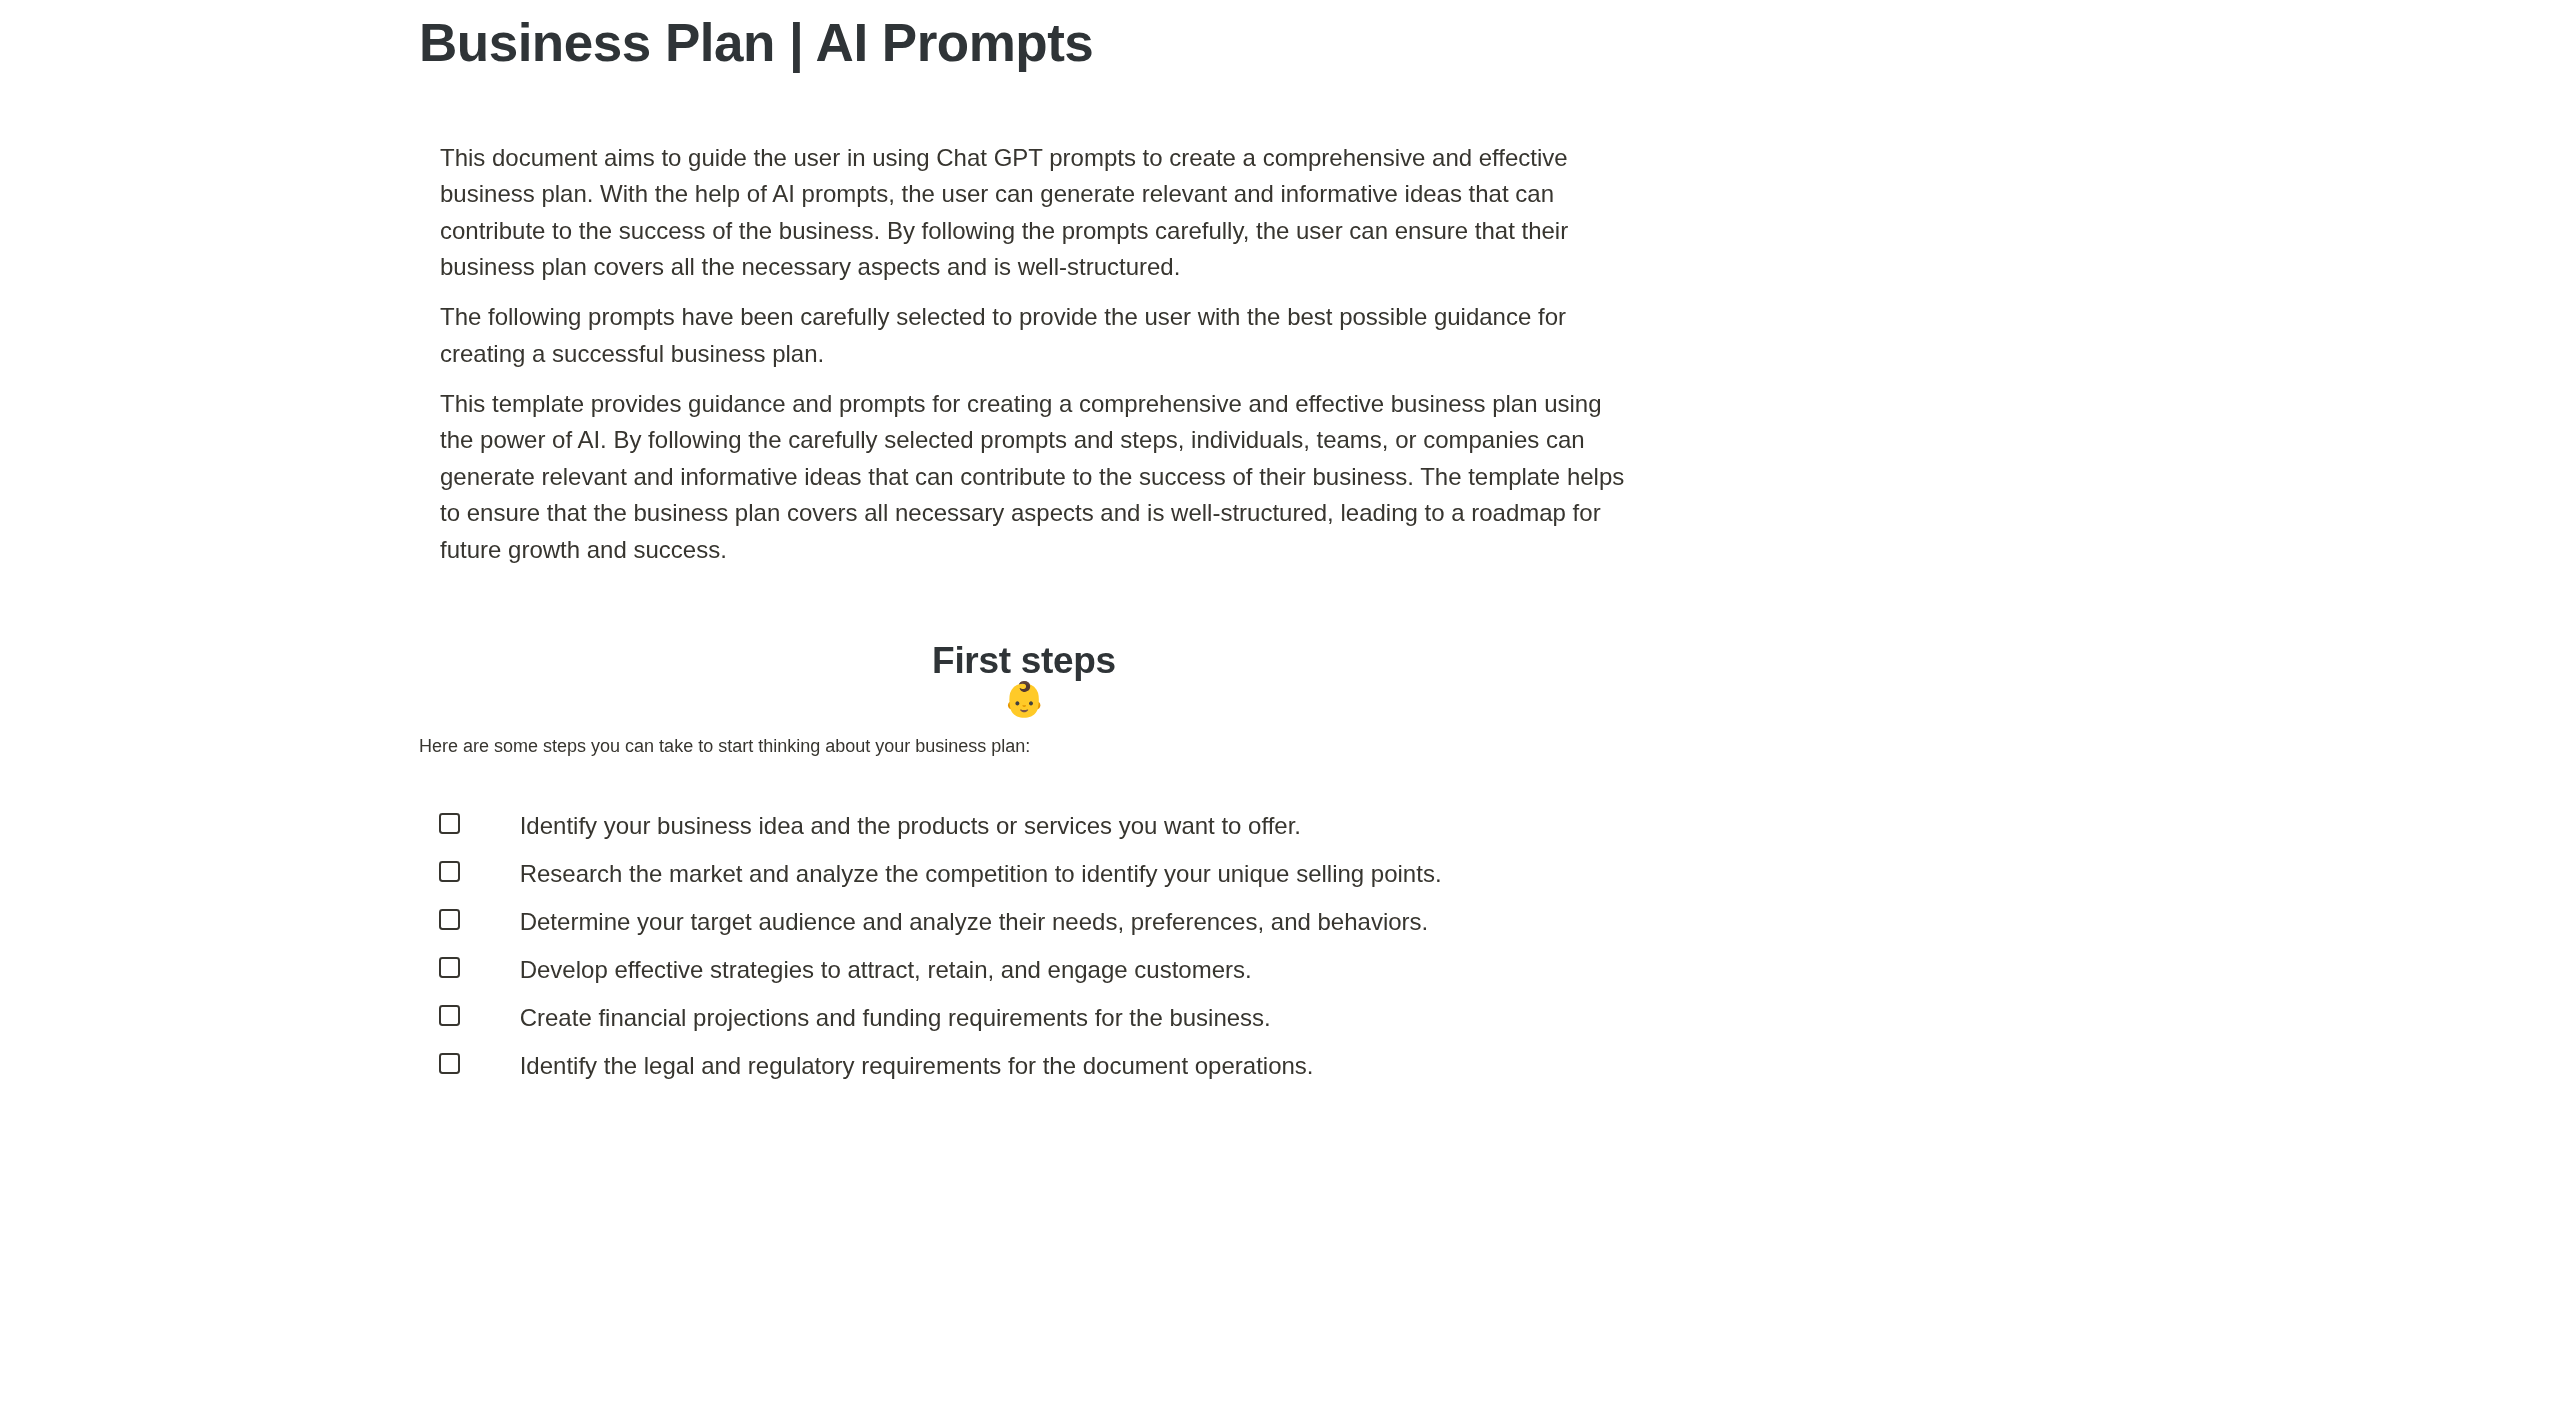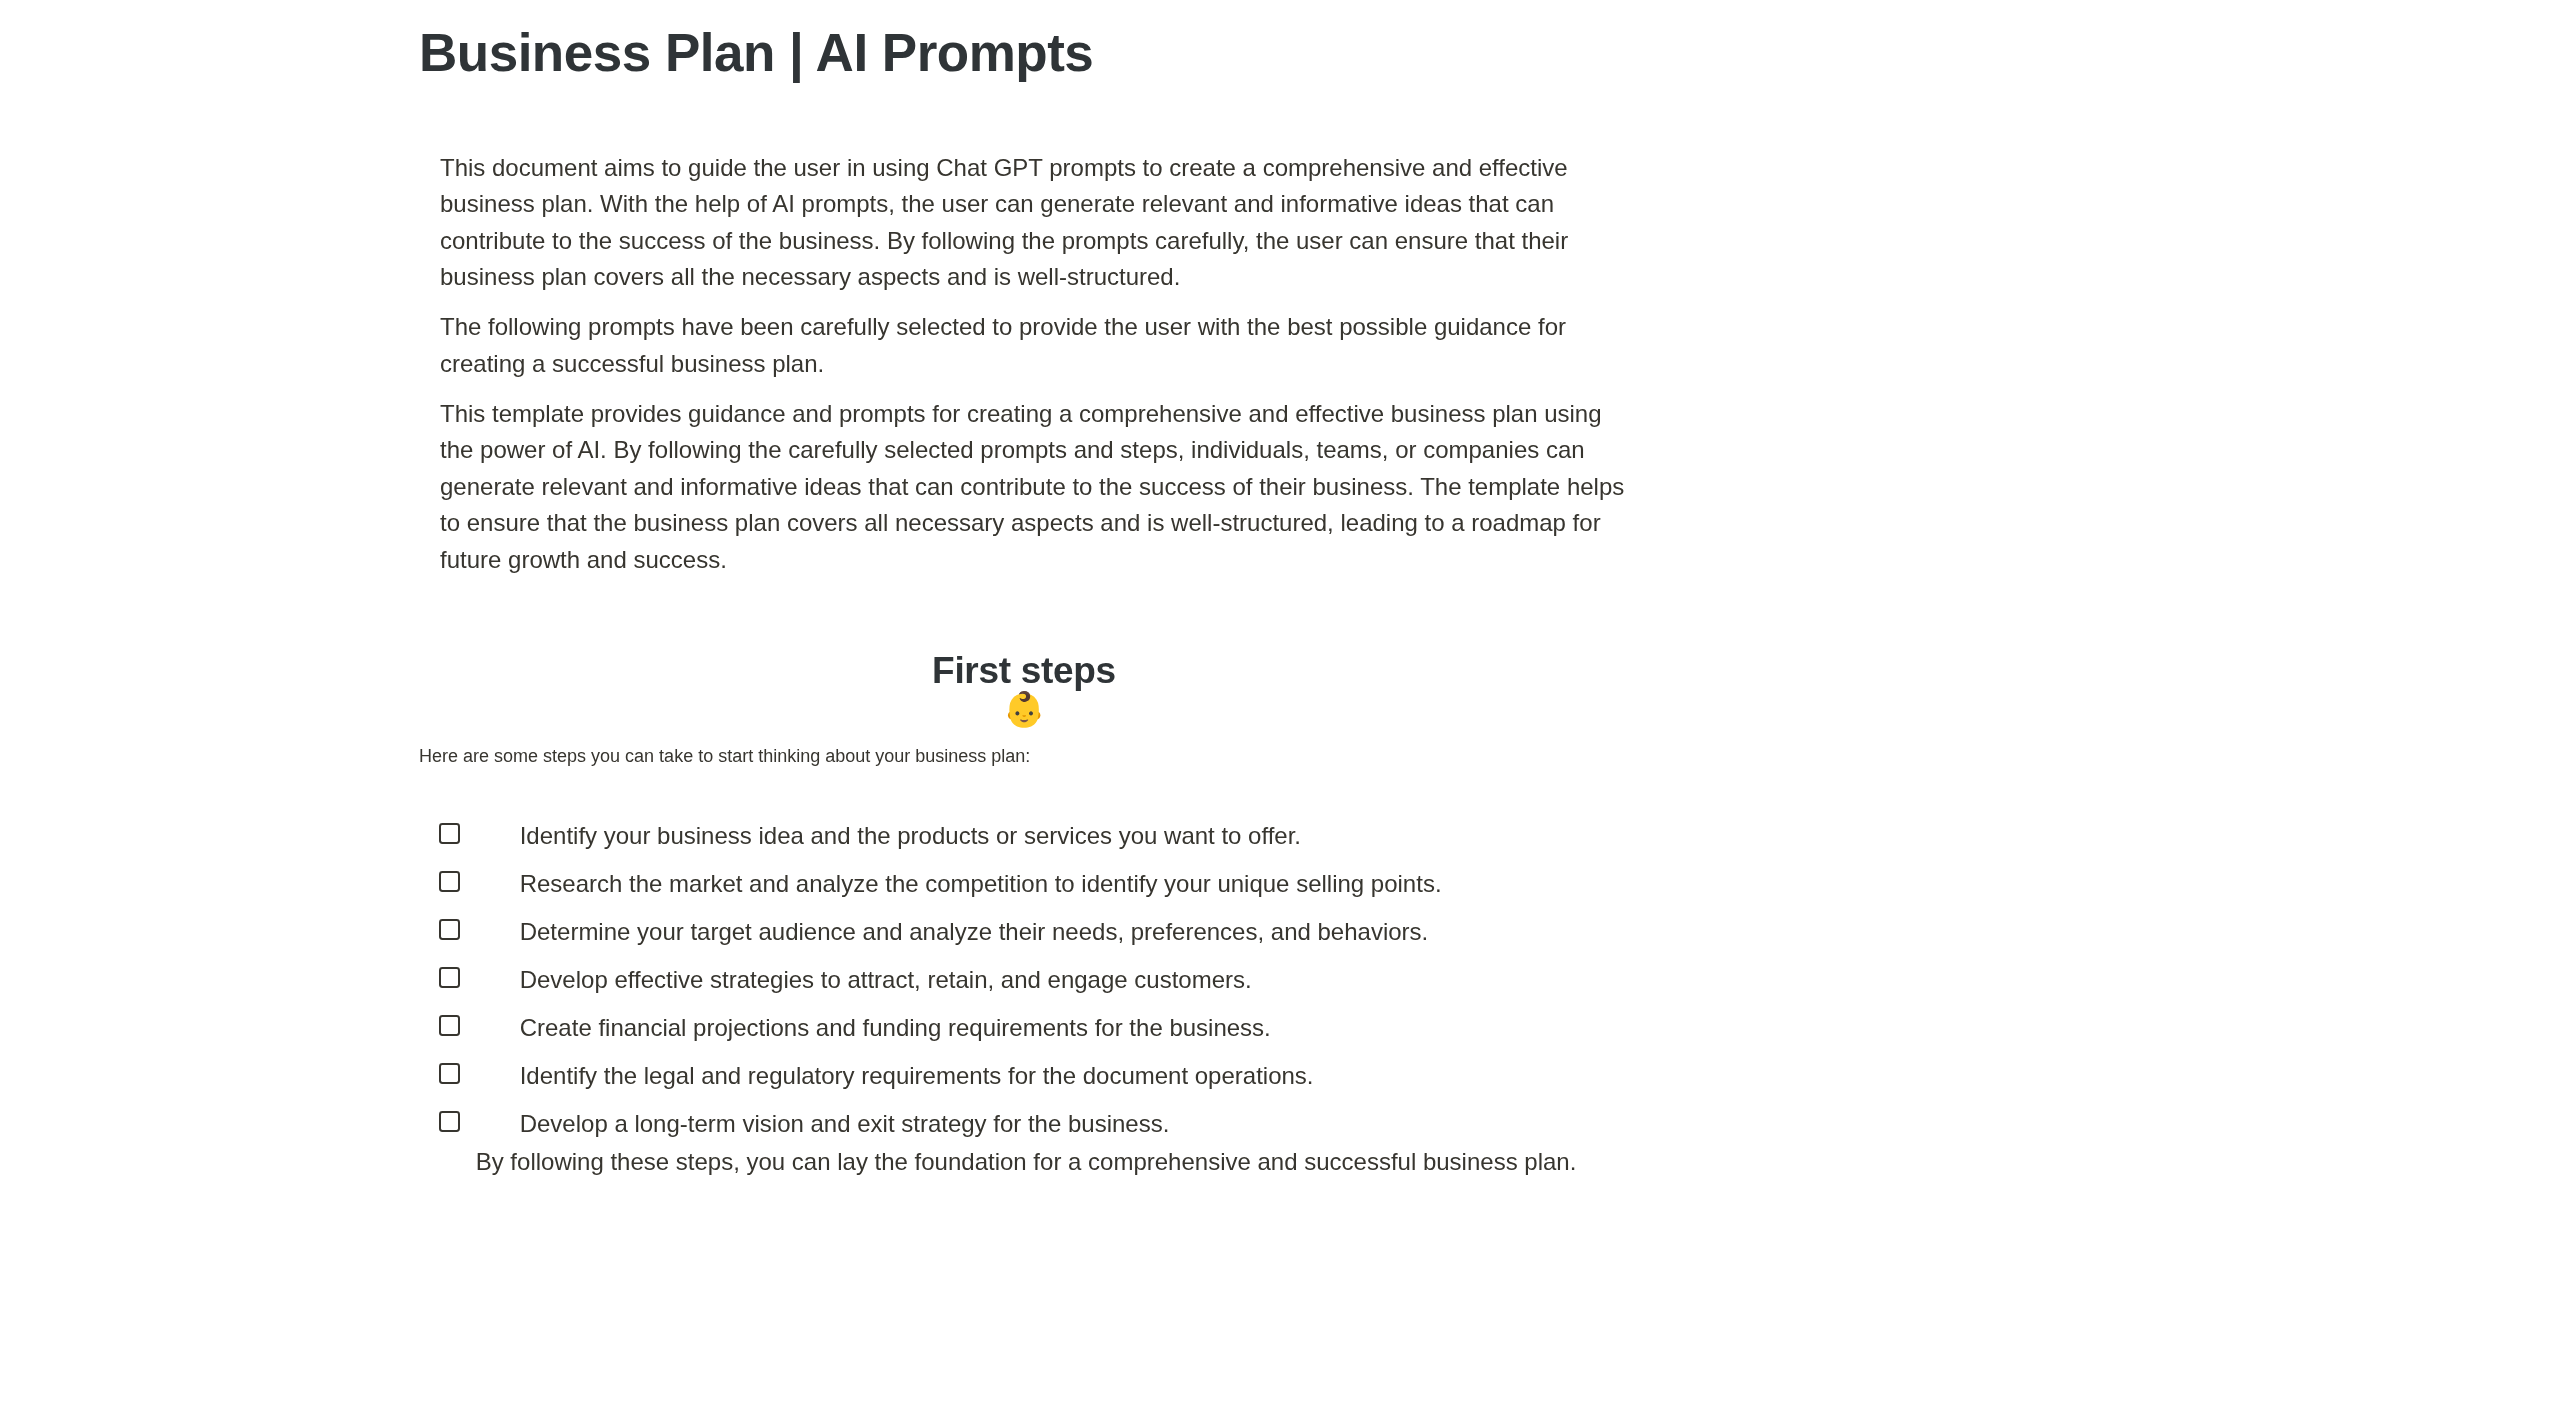--- a/index.html
+++ b/index.html
@@ -10,21 +10,21 @@
   body {
     width: 2576px;
     min-height: 1402px;
     font-family: "Liberation Sans", sans-serif;
     color: #2f3437;
     -webkit-font-smoothing: antialiased;
   }
   .page {
     width: 2048px;
     box-sizing: border-box;
-    padding: 16px;
+    padding: 6px;
   }
   .content {
     width: 1210px;
     margin: 0 auto;
     padding-top: 6.8px;
     box-sizing: border-box;
   }
   h1.doc-title {
     font-family: "Liberation Sans", sans-serif;
     font-size: 53px;
@@ -149,25 +149,18 @@
       <div class="check-item">
         <span class="checkbox"></span>
         <span class="check-text">Create financial projections and funding requirements for the business.</span>
       </div>
 
       <div class="check-item">
         <span class="checkbox"></span>
         <span class="check-text">Identify the legal and regulatory requirements for the document operations.</span>
       </div>
 
-      <div class="check-item">
-        <span class="checkbox"></span>
-        <span>
-          <span class="check-text">Develop a long-term vision and exit strategy for the business.</span>
-          <div class="check-sub">By following these steps, you can lay the foundation for a comprehensive and successful business plan.</div>
-        </span>
-      </div>
 
     </div>
 
   </div>
 </div>
 
 
 </body></html>

